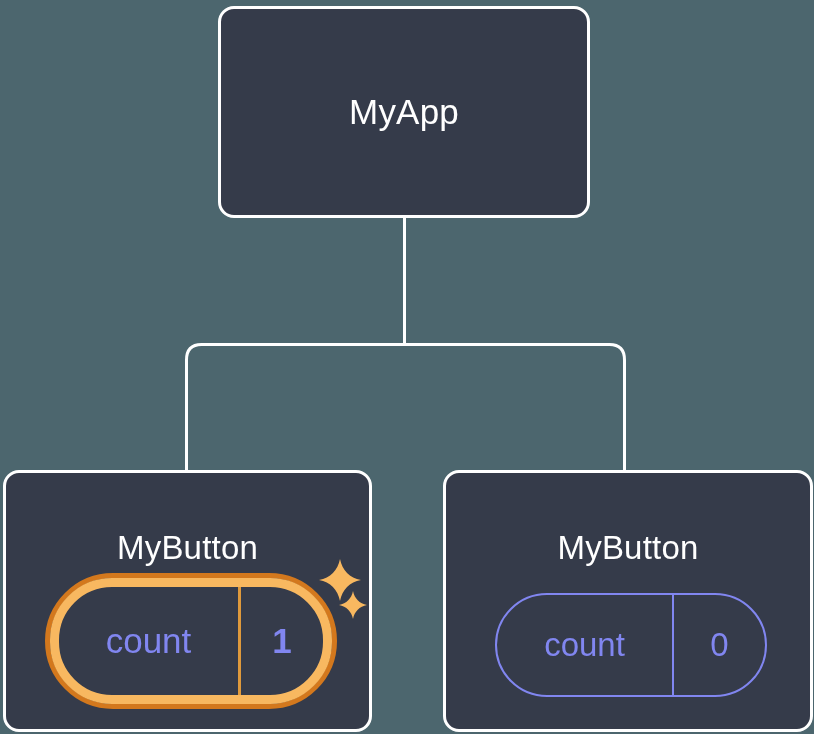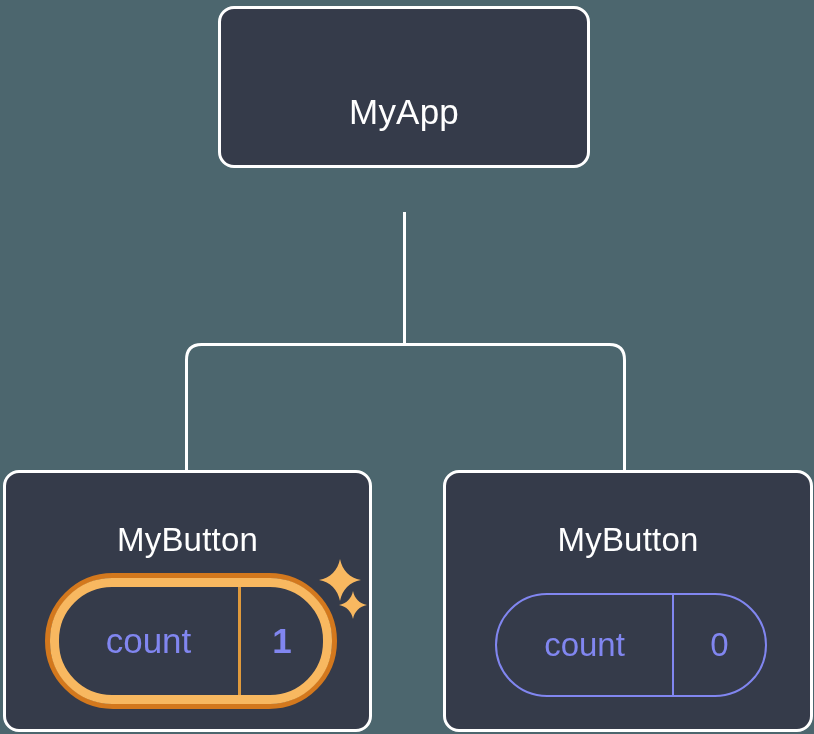--- a/index.html
+++ b/index.html
@@ -36,21 +36,21 @@
     position: absolute;
     box-sizing: border-box;
     background: #353b4a;
     border: 3px solid #ffffff;
     border-radius: 16px;
   }
   .node-root {
     left: 218px;
     top: 6px;
     width: 372px;
-    height: 162px;
+    height: 212px;
   }
   .node-child-left {
     left: 3px;
     top: 470px;
     width: 369px;
     height: 262px;
   }
   .node-child-right {
     left: 443px;
     top: 470px;
@@ -67,21 +67,21 @@
     font-weight: 400;
     letter-spacing: 0.2px;
     white-space: nowrap;
   }
   .node-root .node-title {
     top: 83px;
     font-size: 35px;
   }
   .node-child-left .node-title,
   .node-child-right .node-title {
-    top: 48px;
+    top: 56px;
     font-size: 33px;
   }
 
   
   .state-pill {
     position: absolute;
     box-sizing: border-box;
     display: flex;
     align-items: stretch;
     background: transparent;

